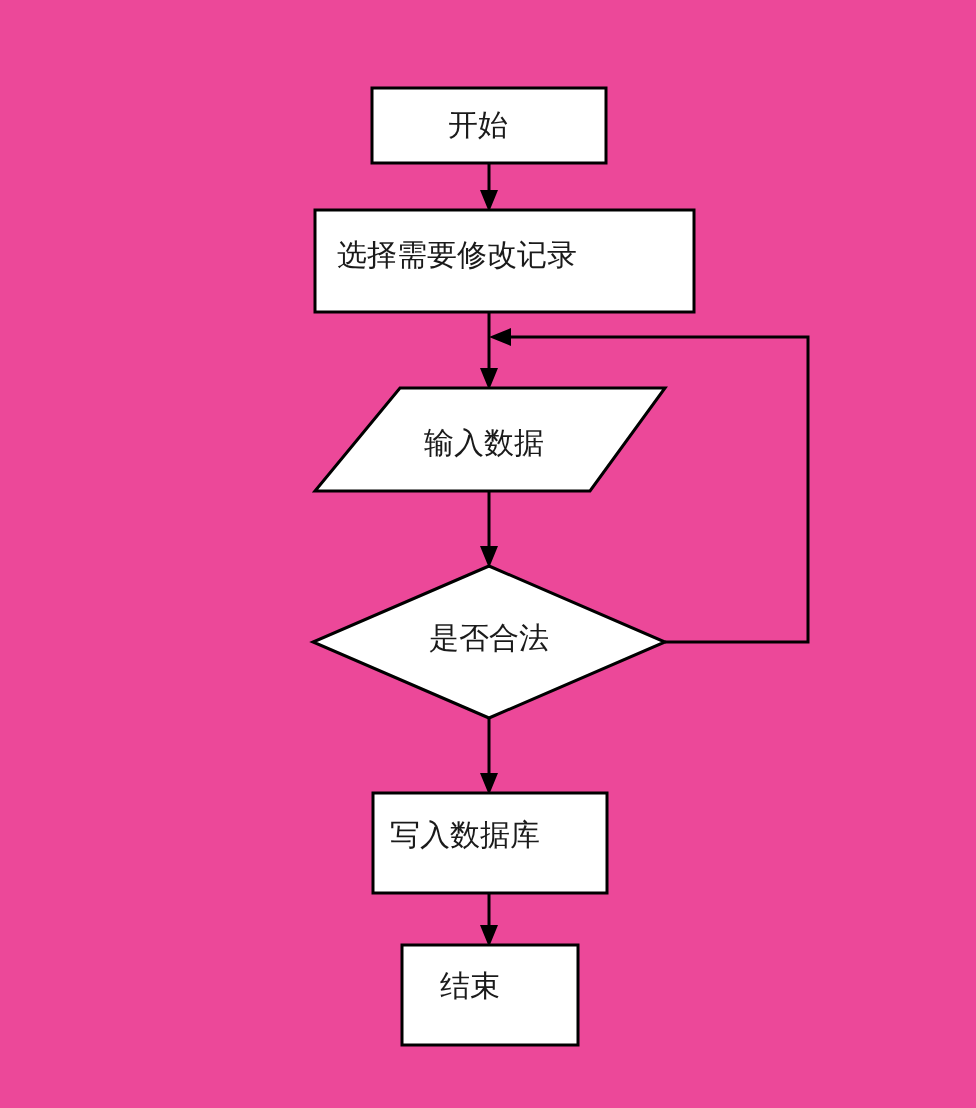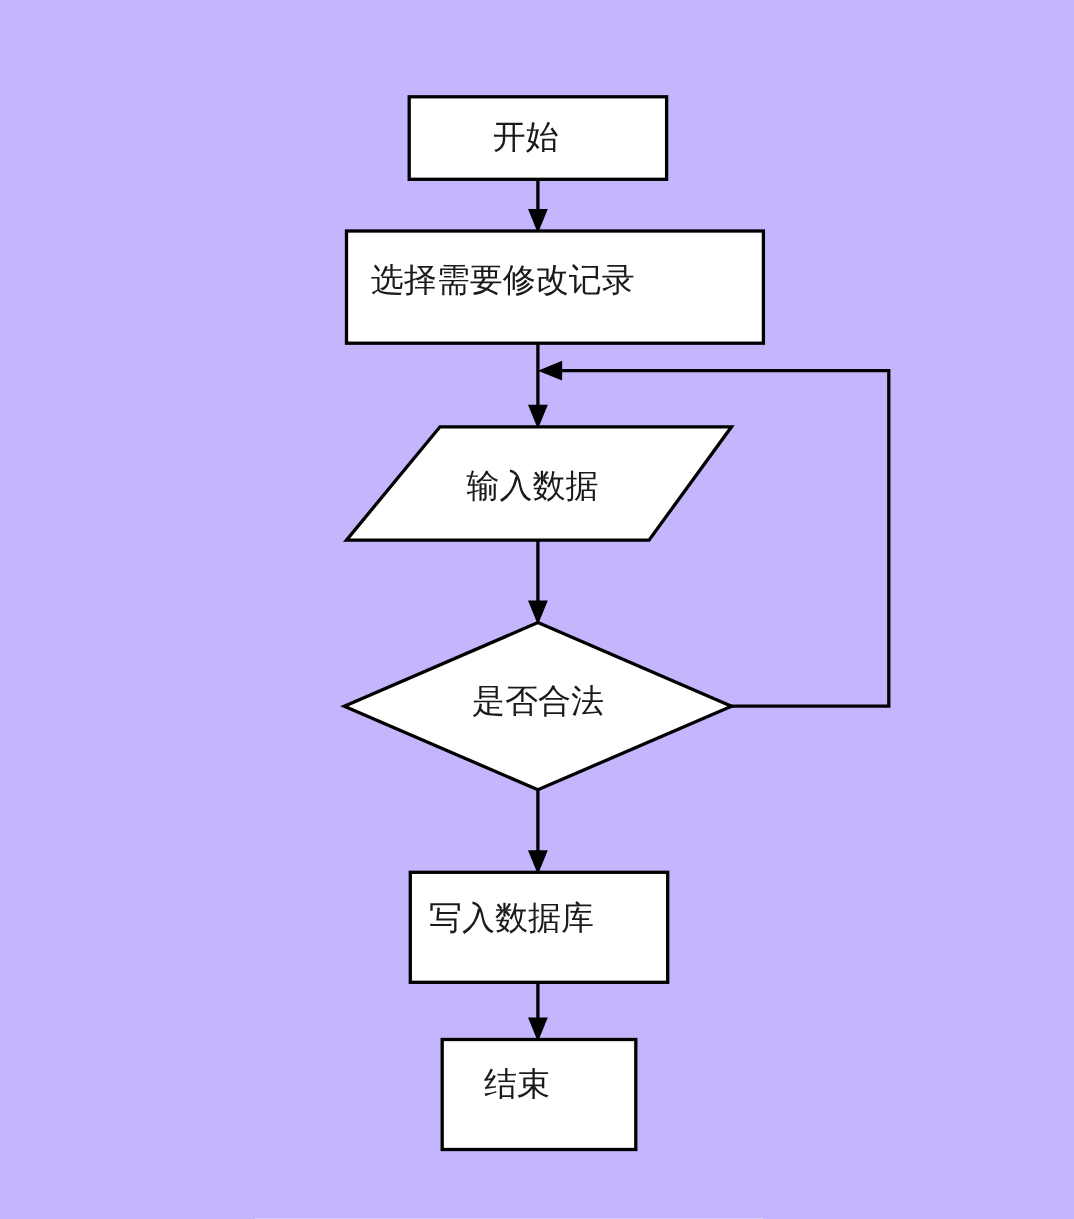--- a/index.html
+++ b/index.html
@@ -8,21 +8,21 @@
     padding: 0;
     background: #ffffff;
   }
   body {
     font-family: "DejaVu Sans", "Liberation Sans", sans-serif;
   }
   #flow-canvas {
     position: relative;
     width: 976px;
     height: 1108px;
-    background: #c4b5fd;
+    background: #ec4899;
     overflow: hidden;
   }
   #flow-canvas svg {
     position: absolute;
     top: 0;
     left: 0;
     width: 976px;
     height: 1108px;
   }
   .node-shape {

